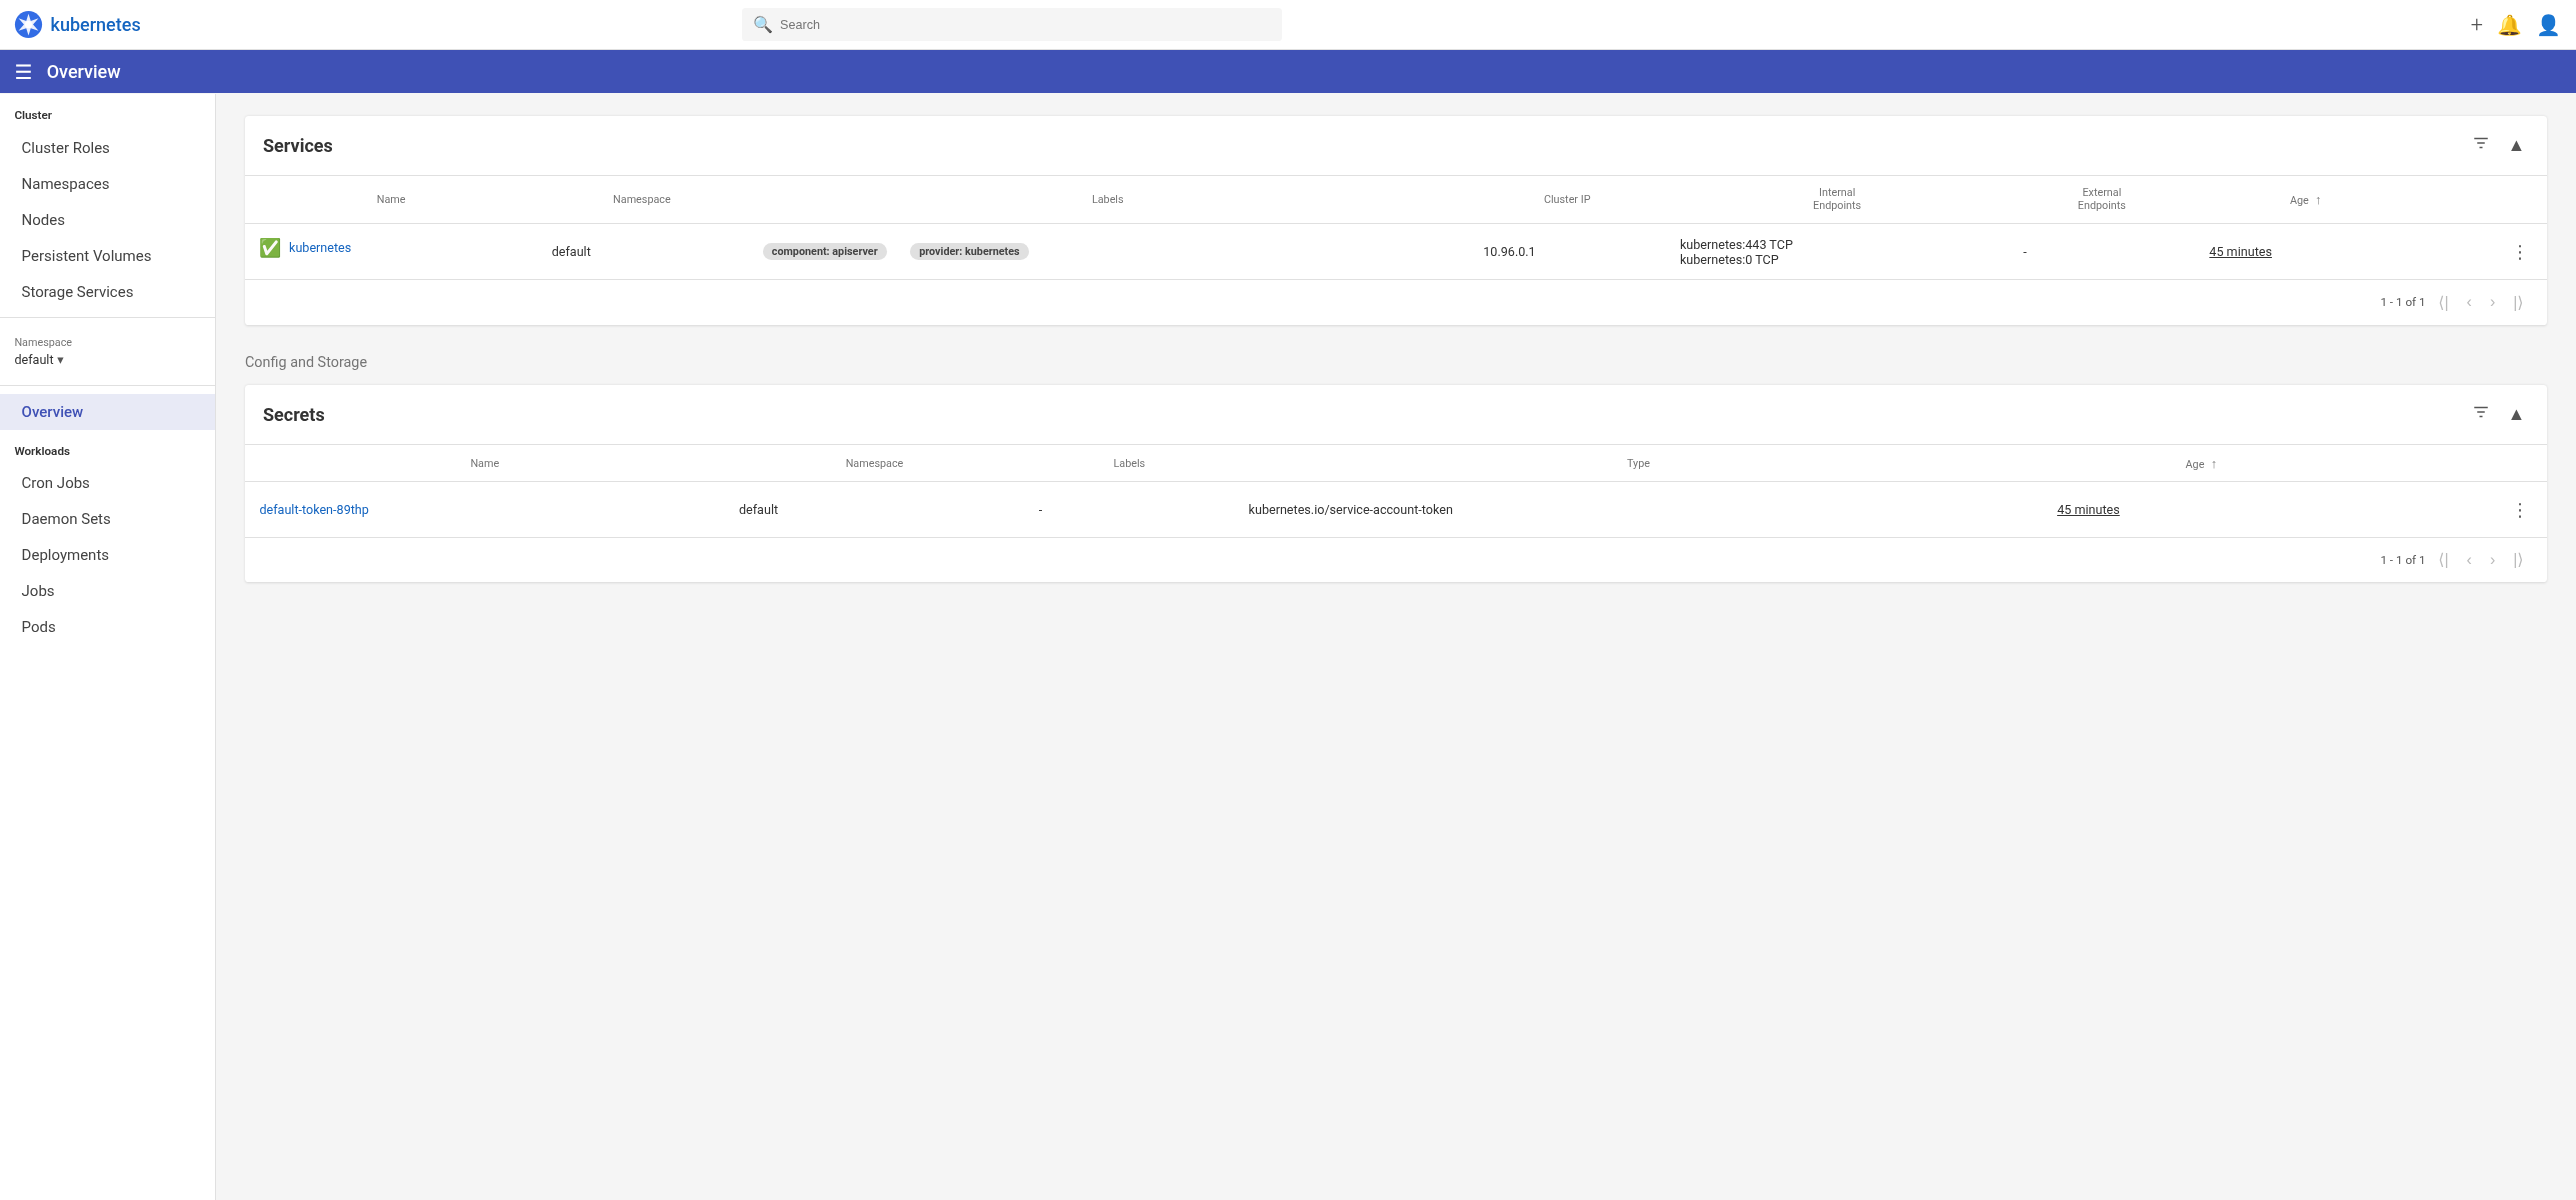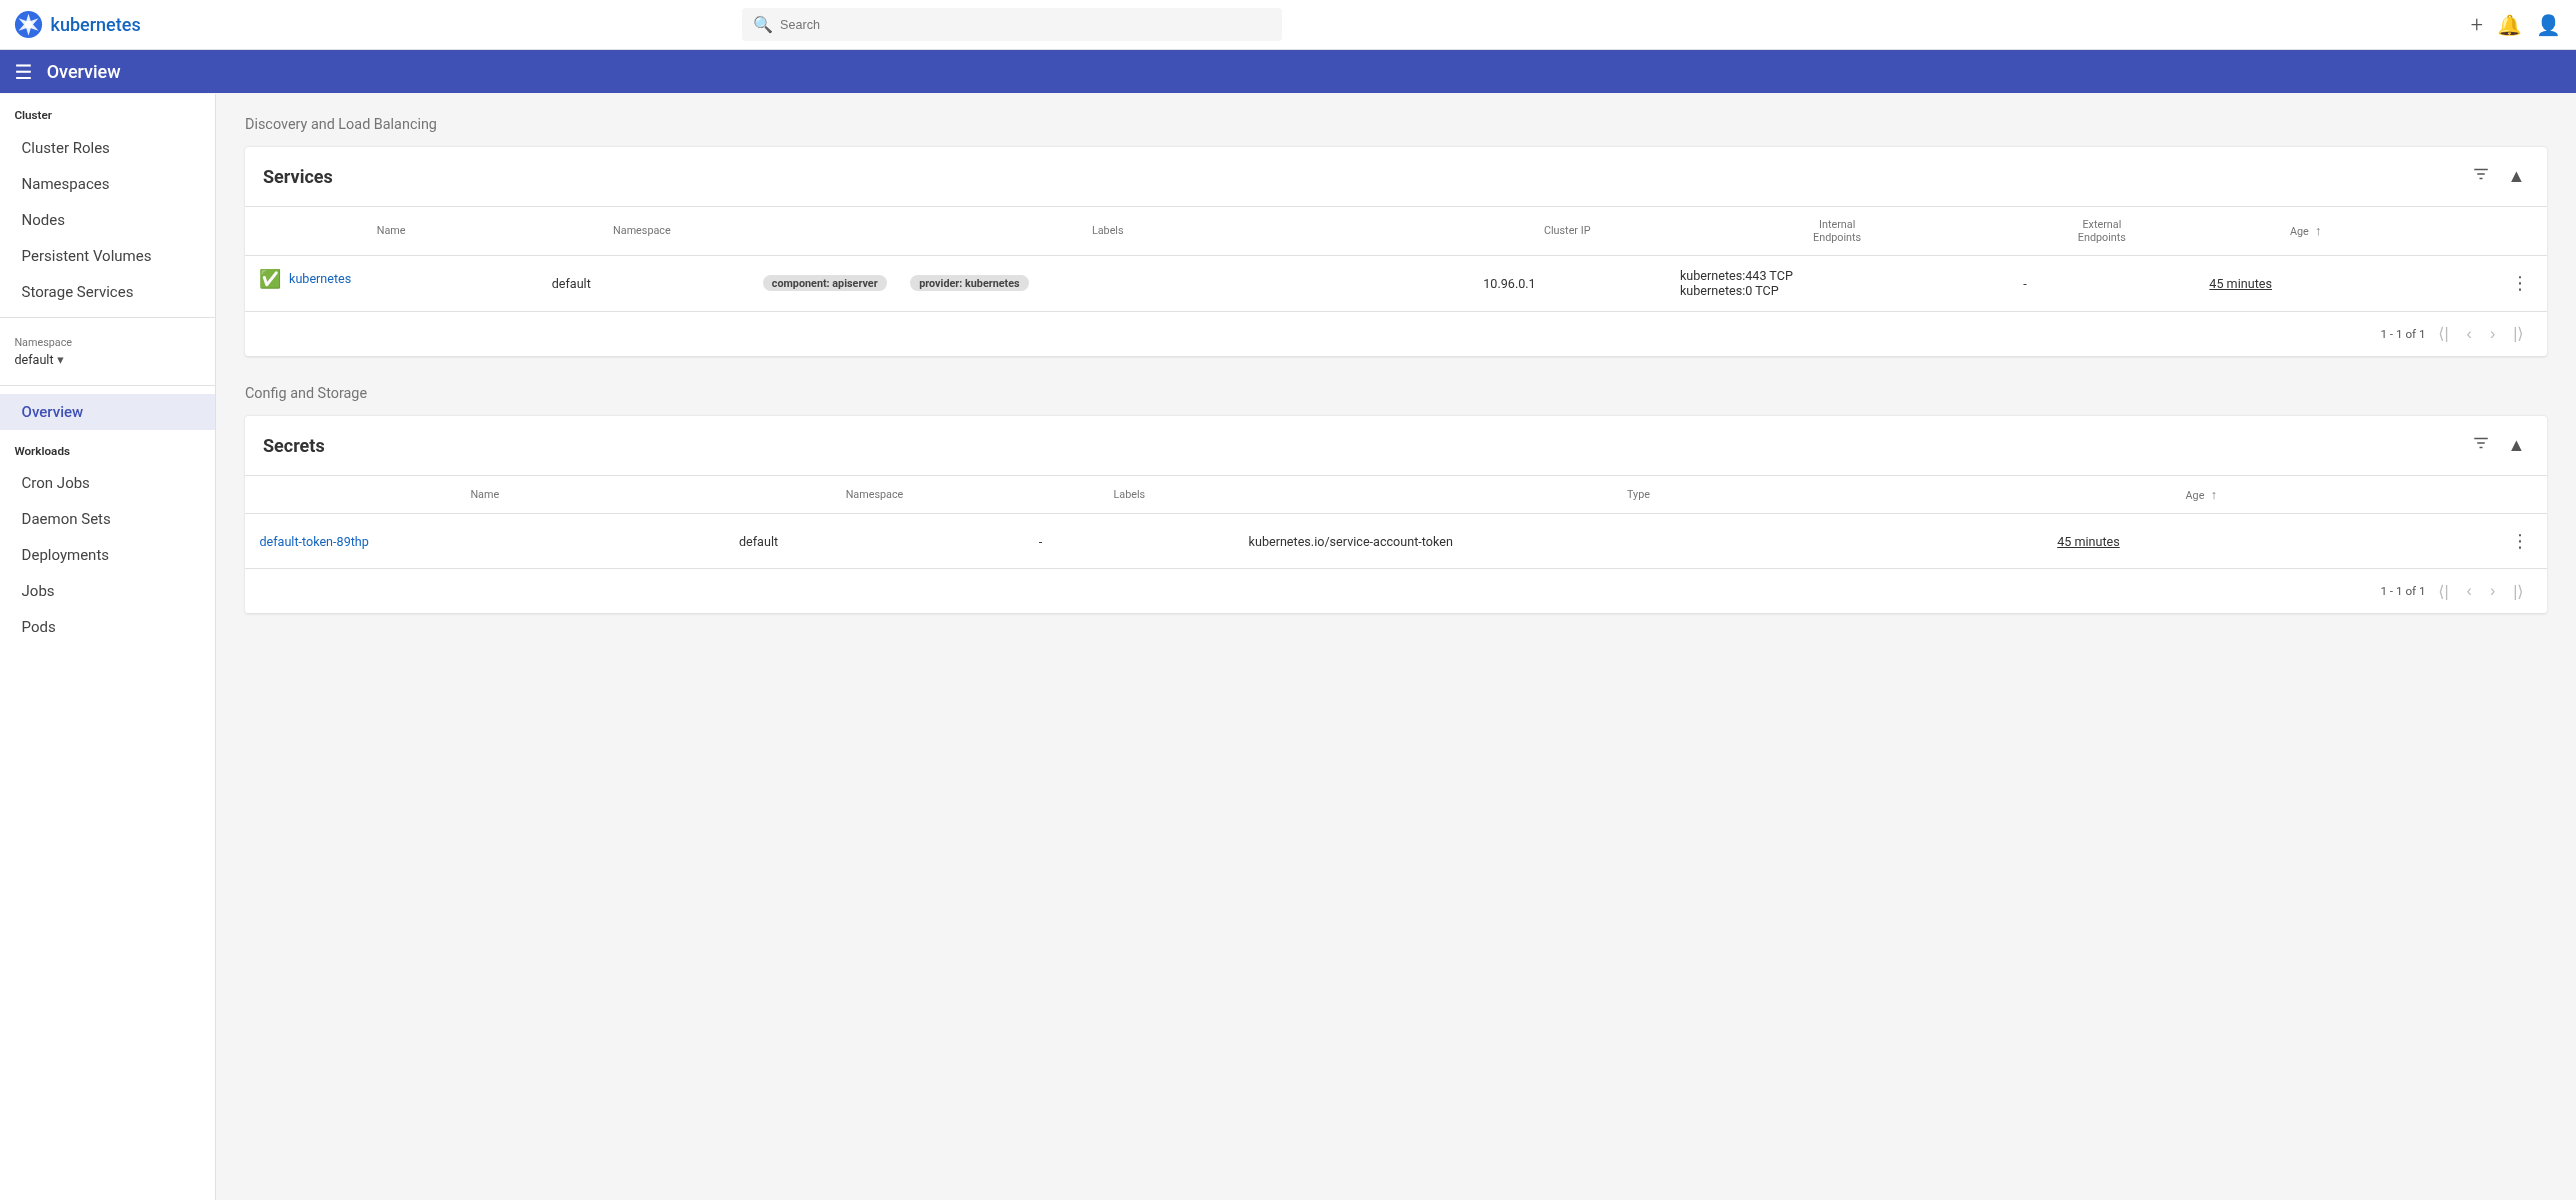--- a/index.html
+++ b/index.html
@@ -165,21 +165,20 @@
     <div class="sidebar-section-header">Workloads</div>
     <a class="sidebar-item">Cron Jobs</a>
     <a class="sidebar-item">Daemon Sets</a>
     <a class="sidebar-item">Deployments</a>
     <a class="sidebar-item">Jobs</a>
     <a class="sidebar-item">Pods</a>
   </aside>
 
   <main class="main-content">
 
-    <div class="section-heading">Discovery and Load Balancing</div>
 
     <div class="card">
       <div class="card-header">
         <span class="card-title">Services</span>
         <div class="card-header-actions">
           <button class="icon-btn" title="Filter">
             <svg width="18" height="18" viewBox="0 0 24 24" fill="none" stroke="currentColor" stroke-width="2">
                 <line x1="3" y1="6" x2="21" y2="6"></line>
                 <line x1="7" y1="12" x2="17" y2="12"></line>
                 <line x1="10" y1="18" x2="14" y2="18"></line>

